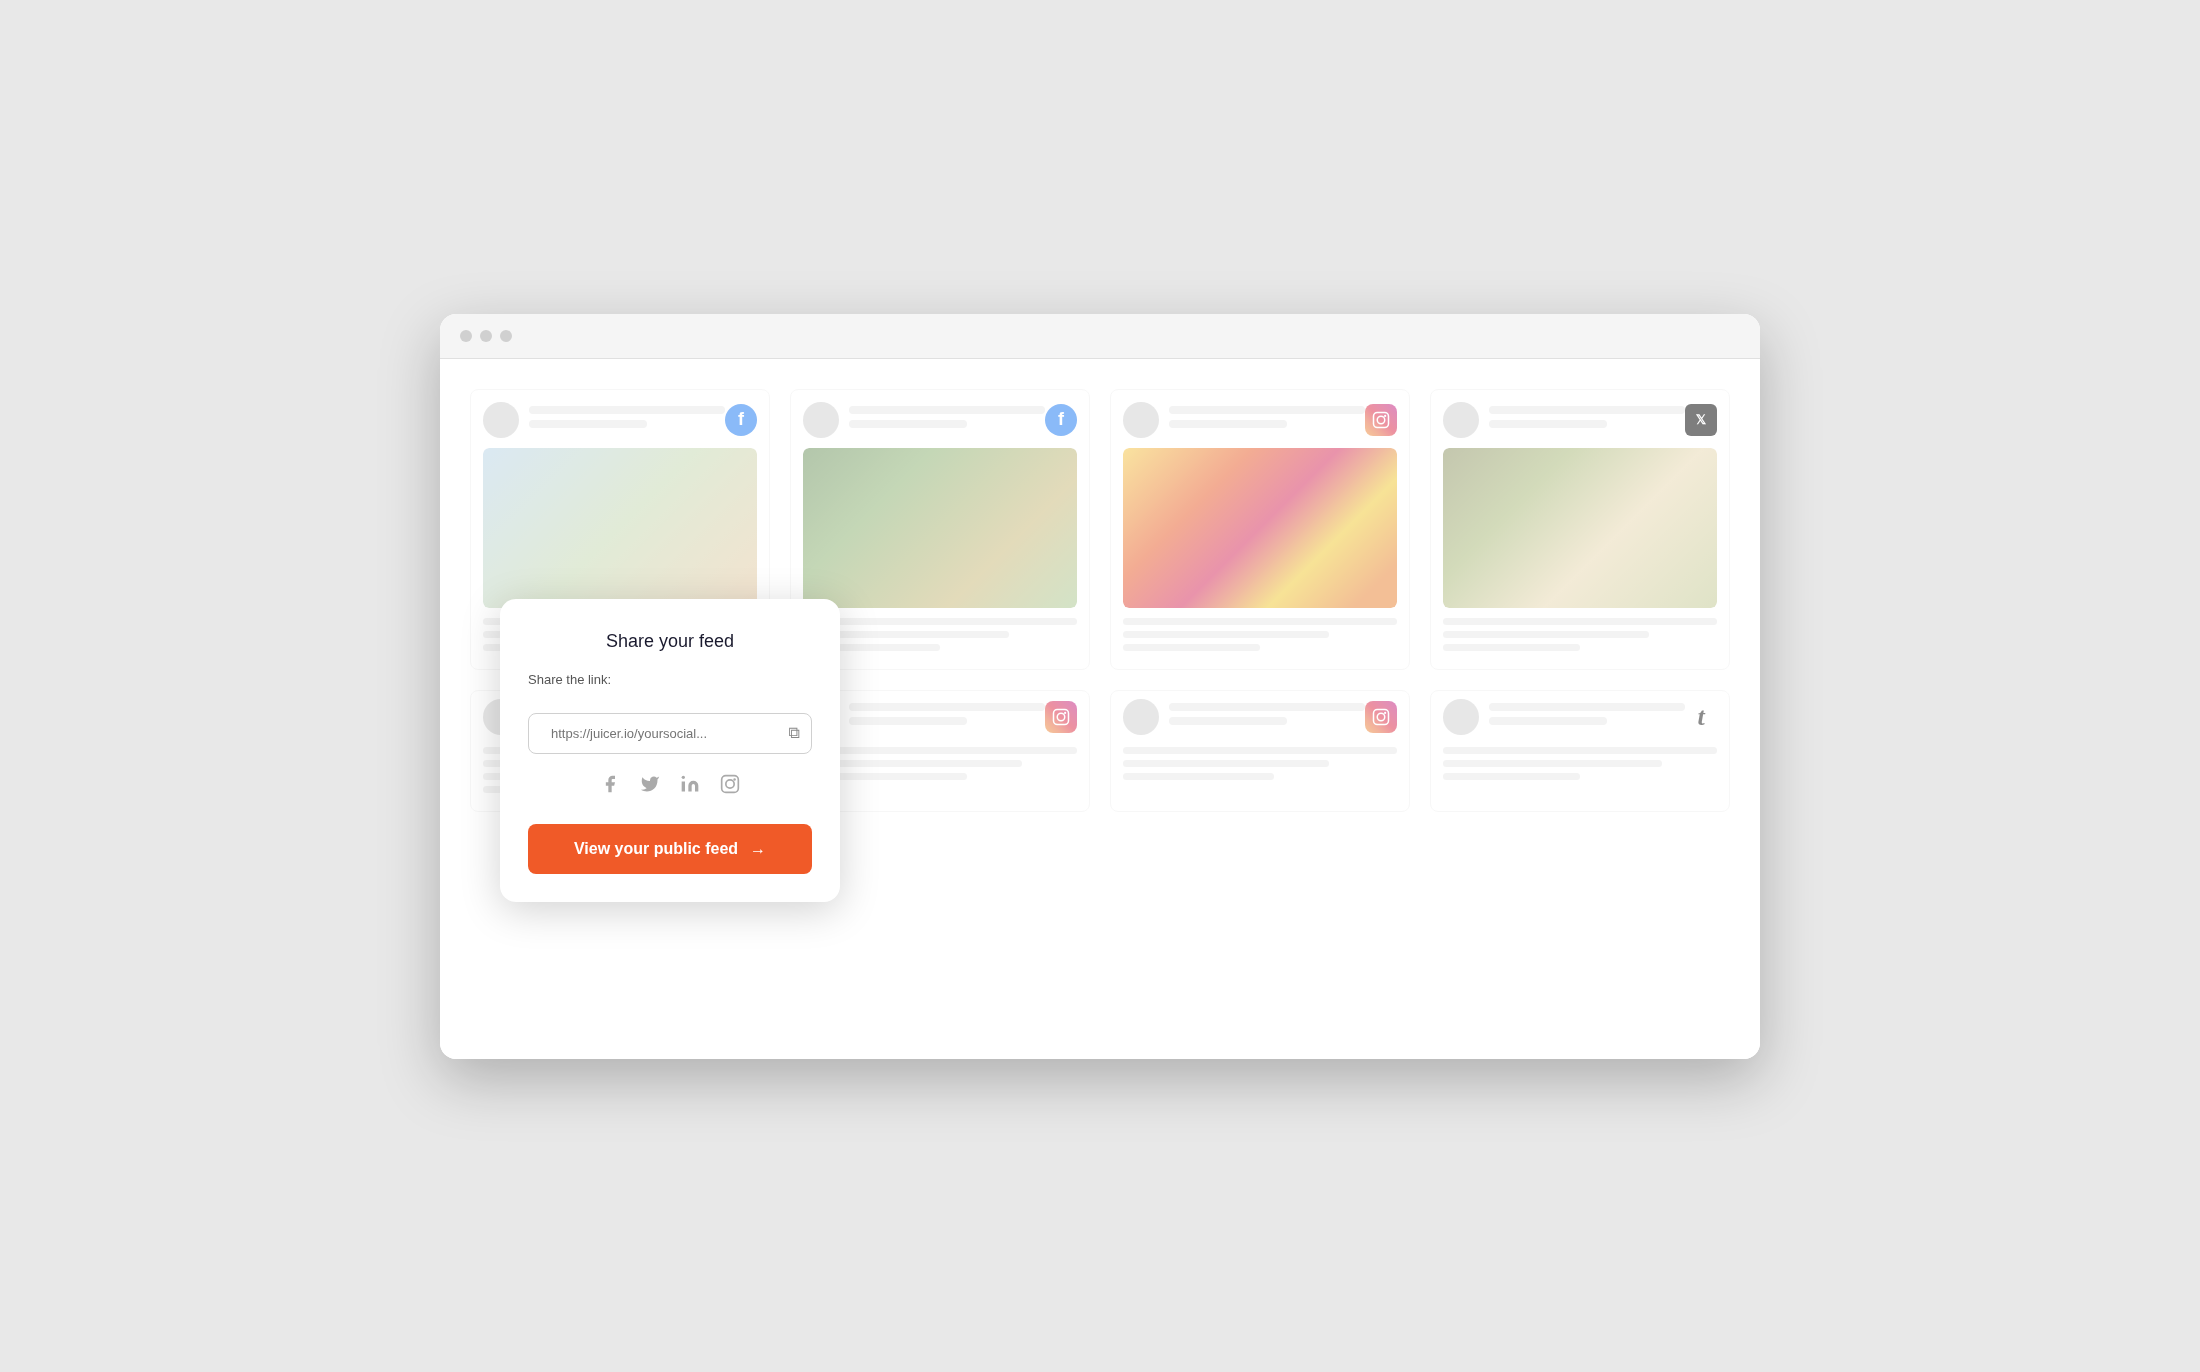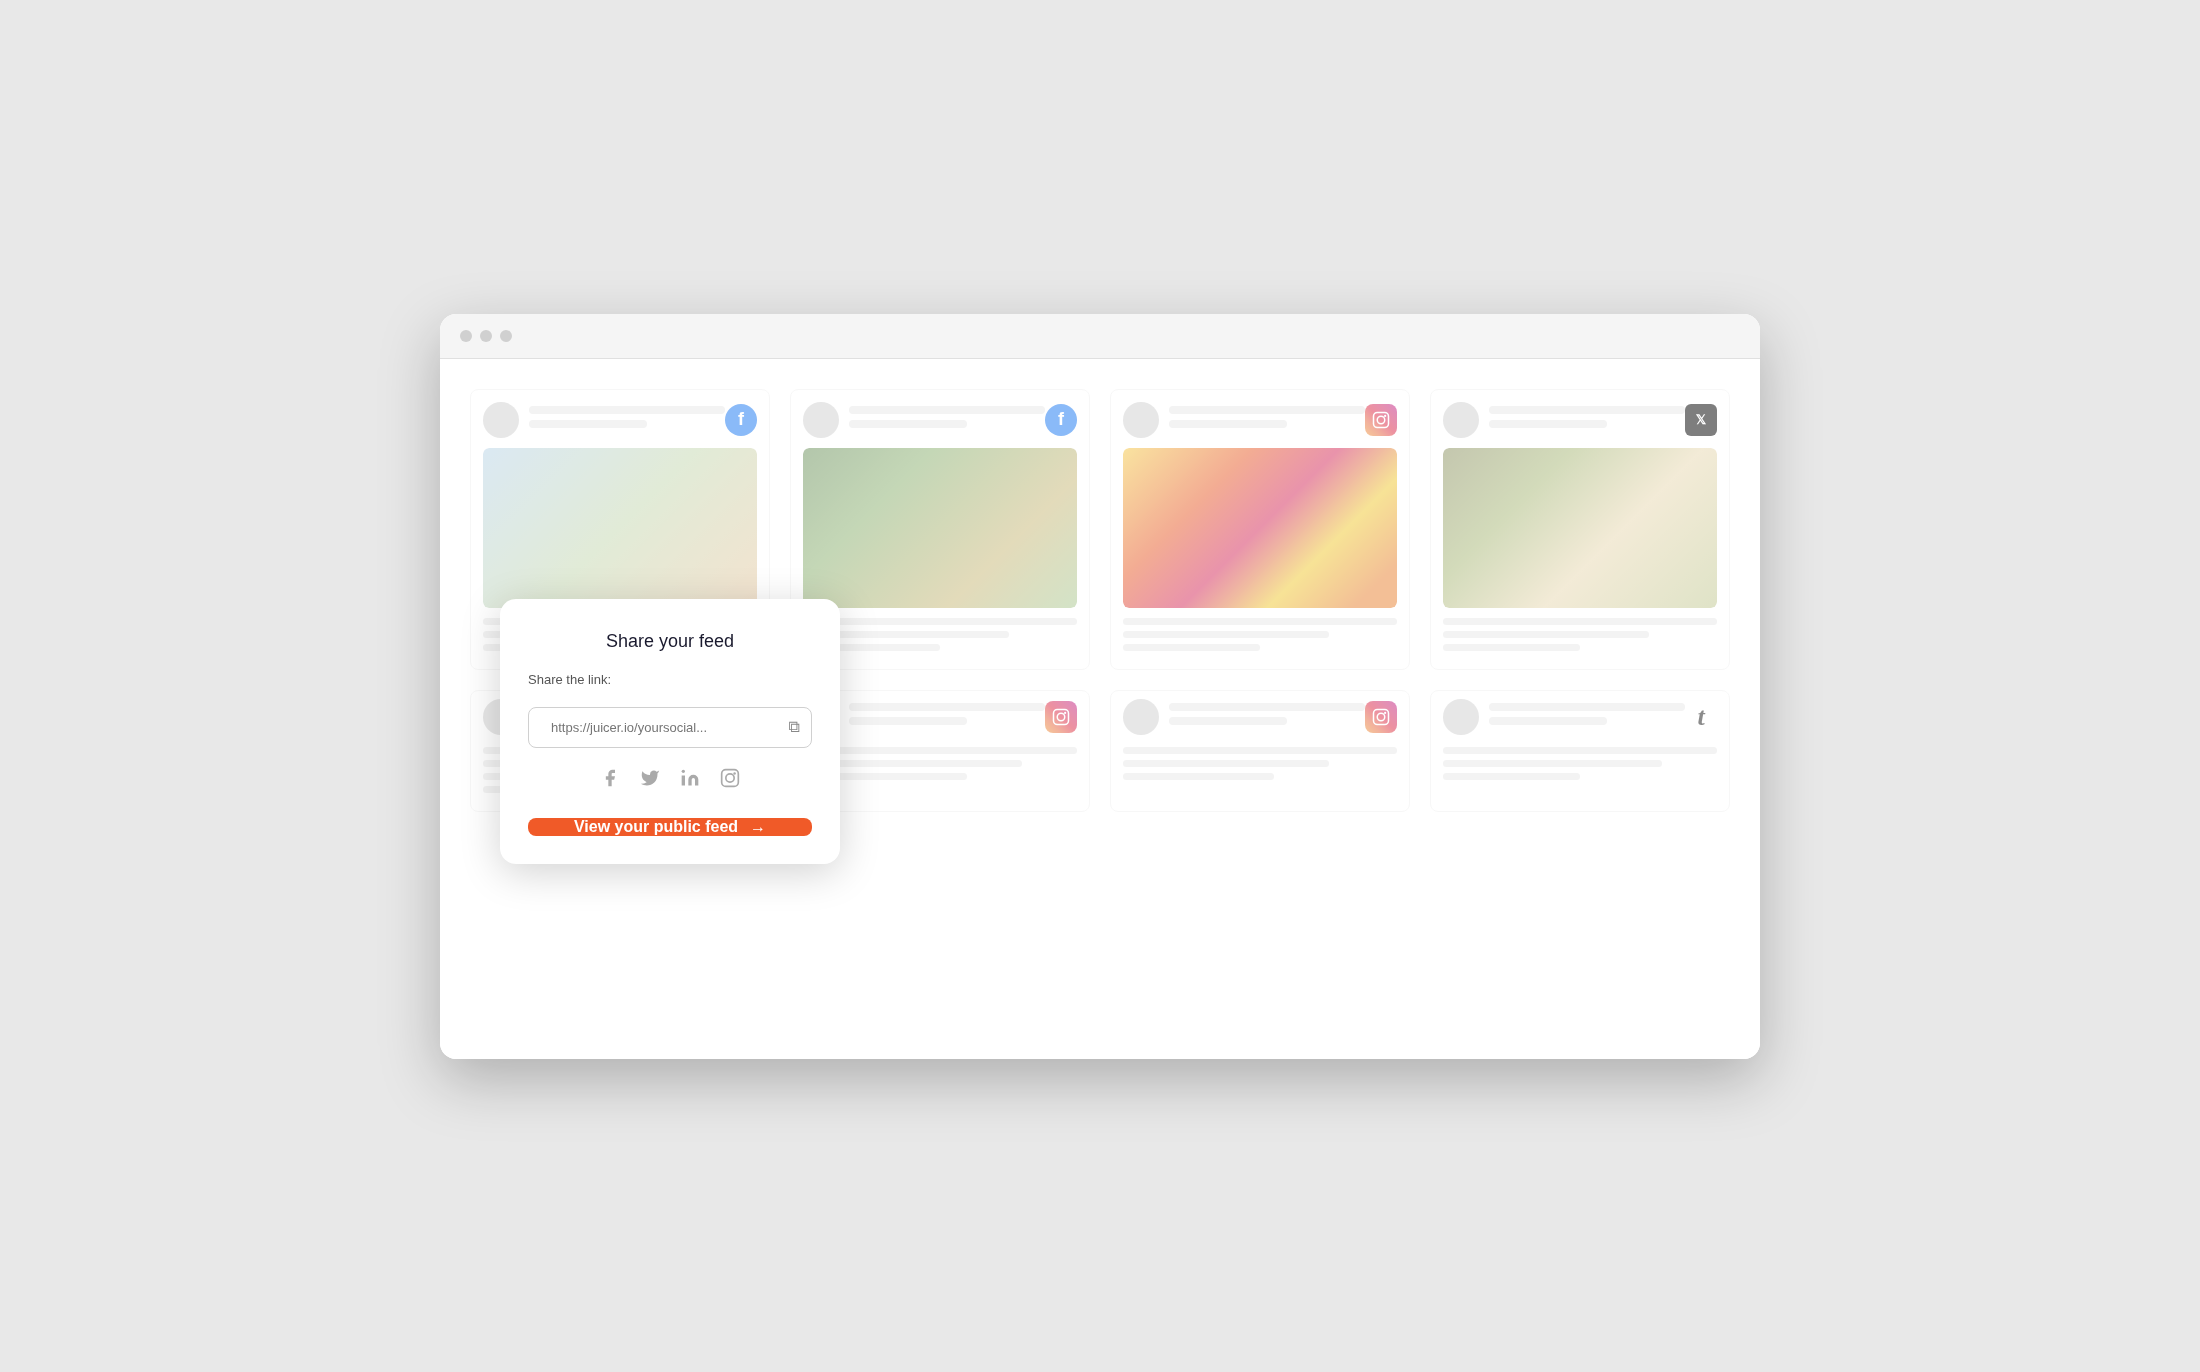--- a/index.html
+++ b/index.html
@@ -190,21 +190,21 @@
       font-size: 18px;
       font-weight: 400;
       text-align: center;
       color: #1a1a2e;
       margin-bottom: 20px;
     }
 
     .share-link-label {
       font-size: 13px;
       color: #555;
-      margin-bottom: 20px;
+      margin-bottom: 26px;
     }
 
     .share-link-input-wrapper {
       position: relative;
       margin-bottom: 20px;
     }
 
     .share-link-input {
       width: 100%;
       padding: 12px 40px 12px 22px;
@@ -238,20 +238,21 @@
       cursor: pointer;
     }
 
     .view-feed-btn {
       display: block;
       width: 100%;
       background: #f05a28;
       color: #fff;
       border: none;
       border-radius: 8px;
+      padding: 16px;
       font-size: 16px;
       font-weight: 600;
       cursor: pointer;
       display: flex;
       align-items: center;
       justify-content: center;
       gap: 12px;
     }
 
     

